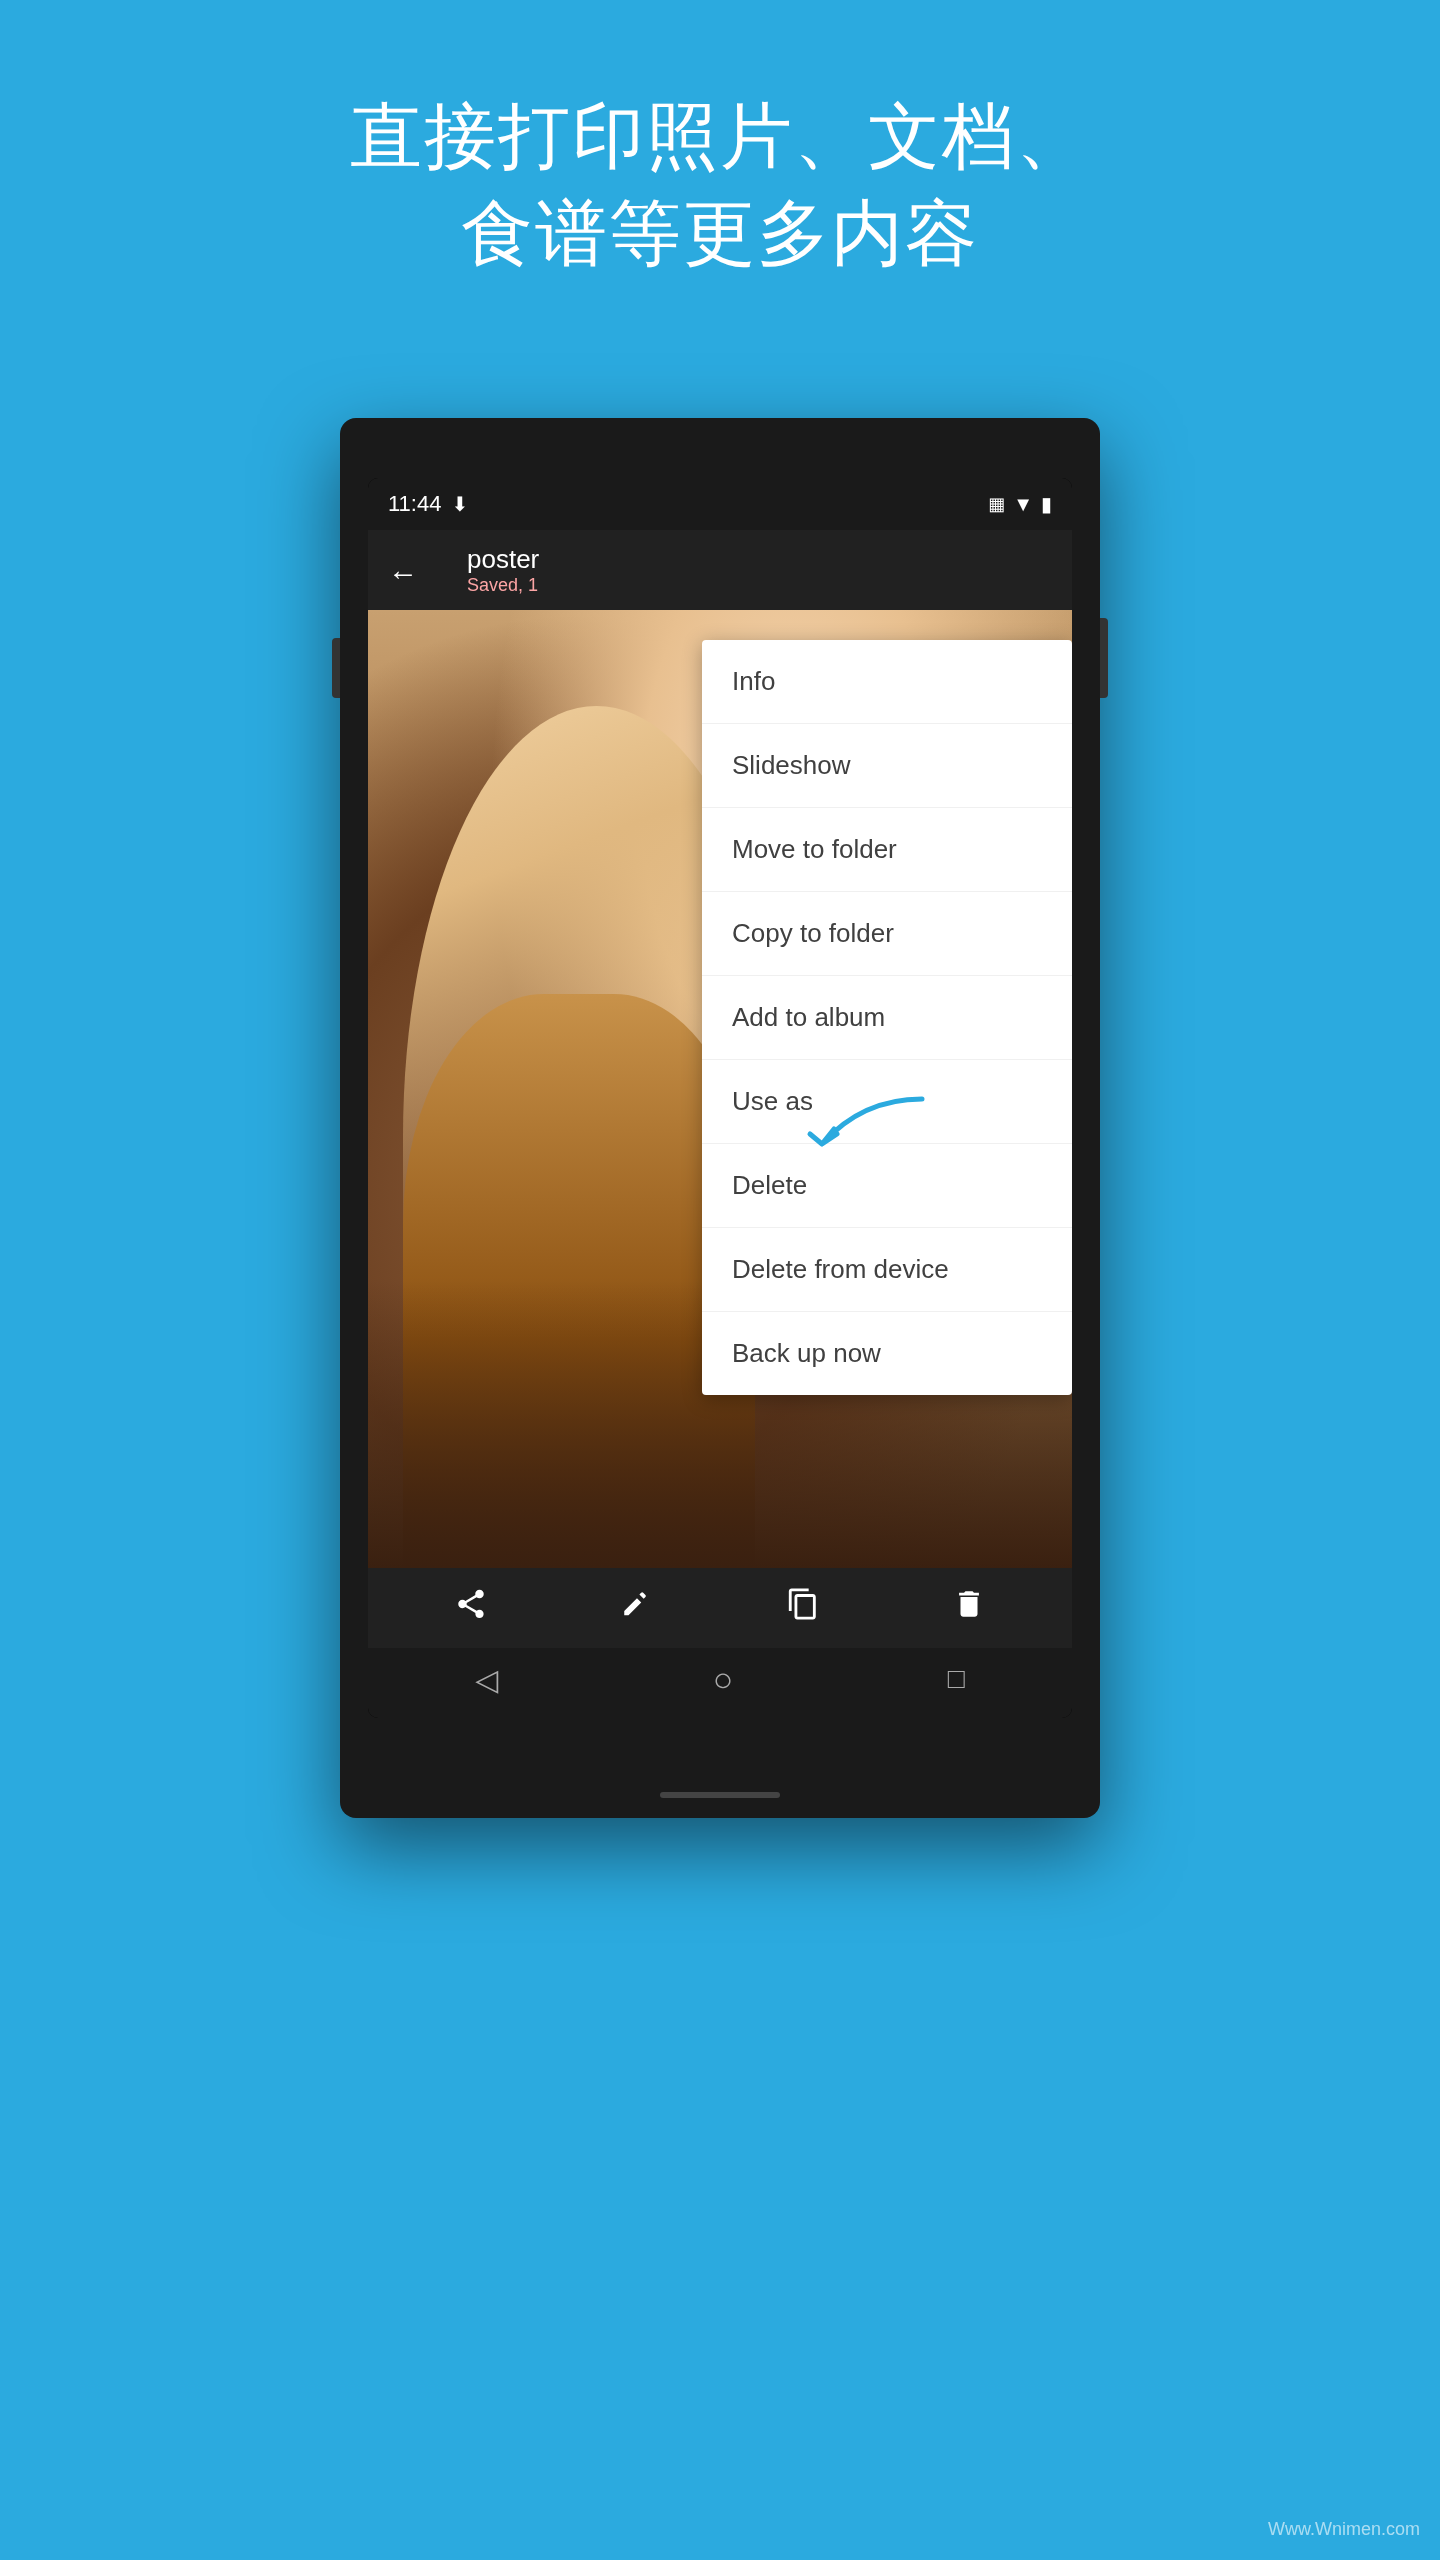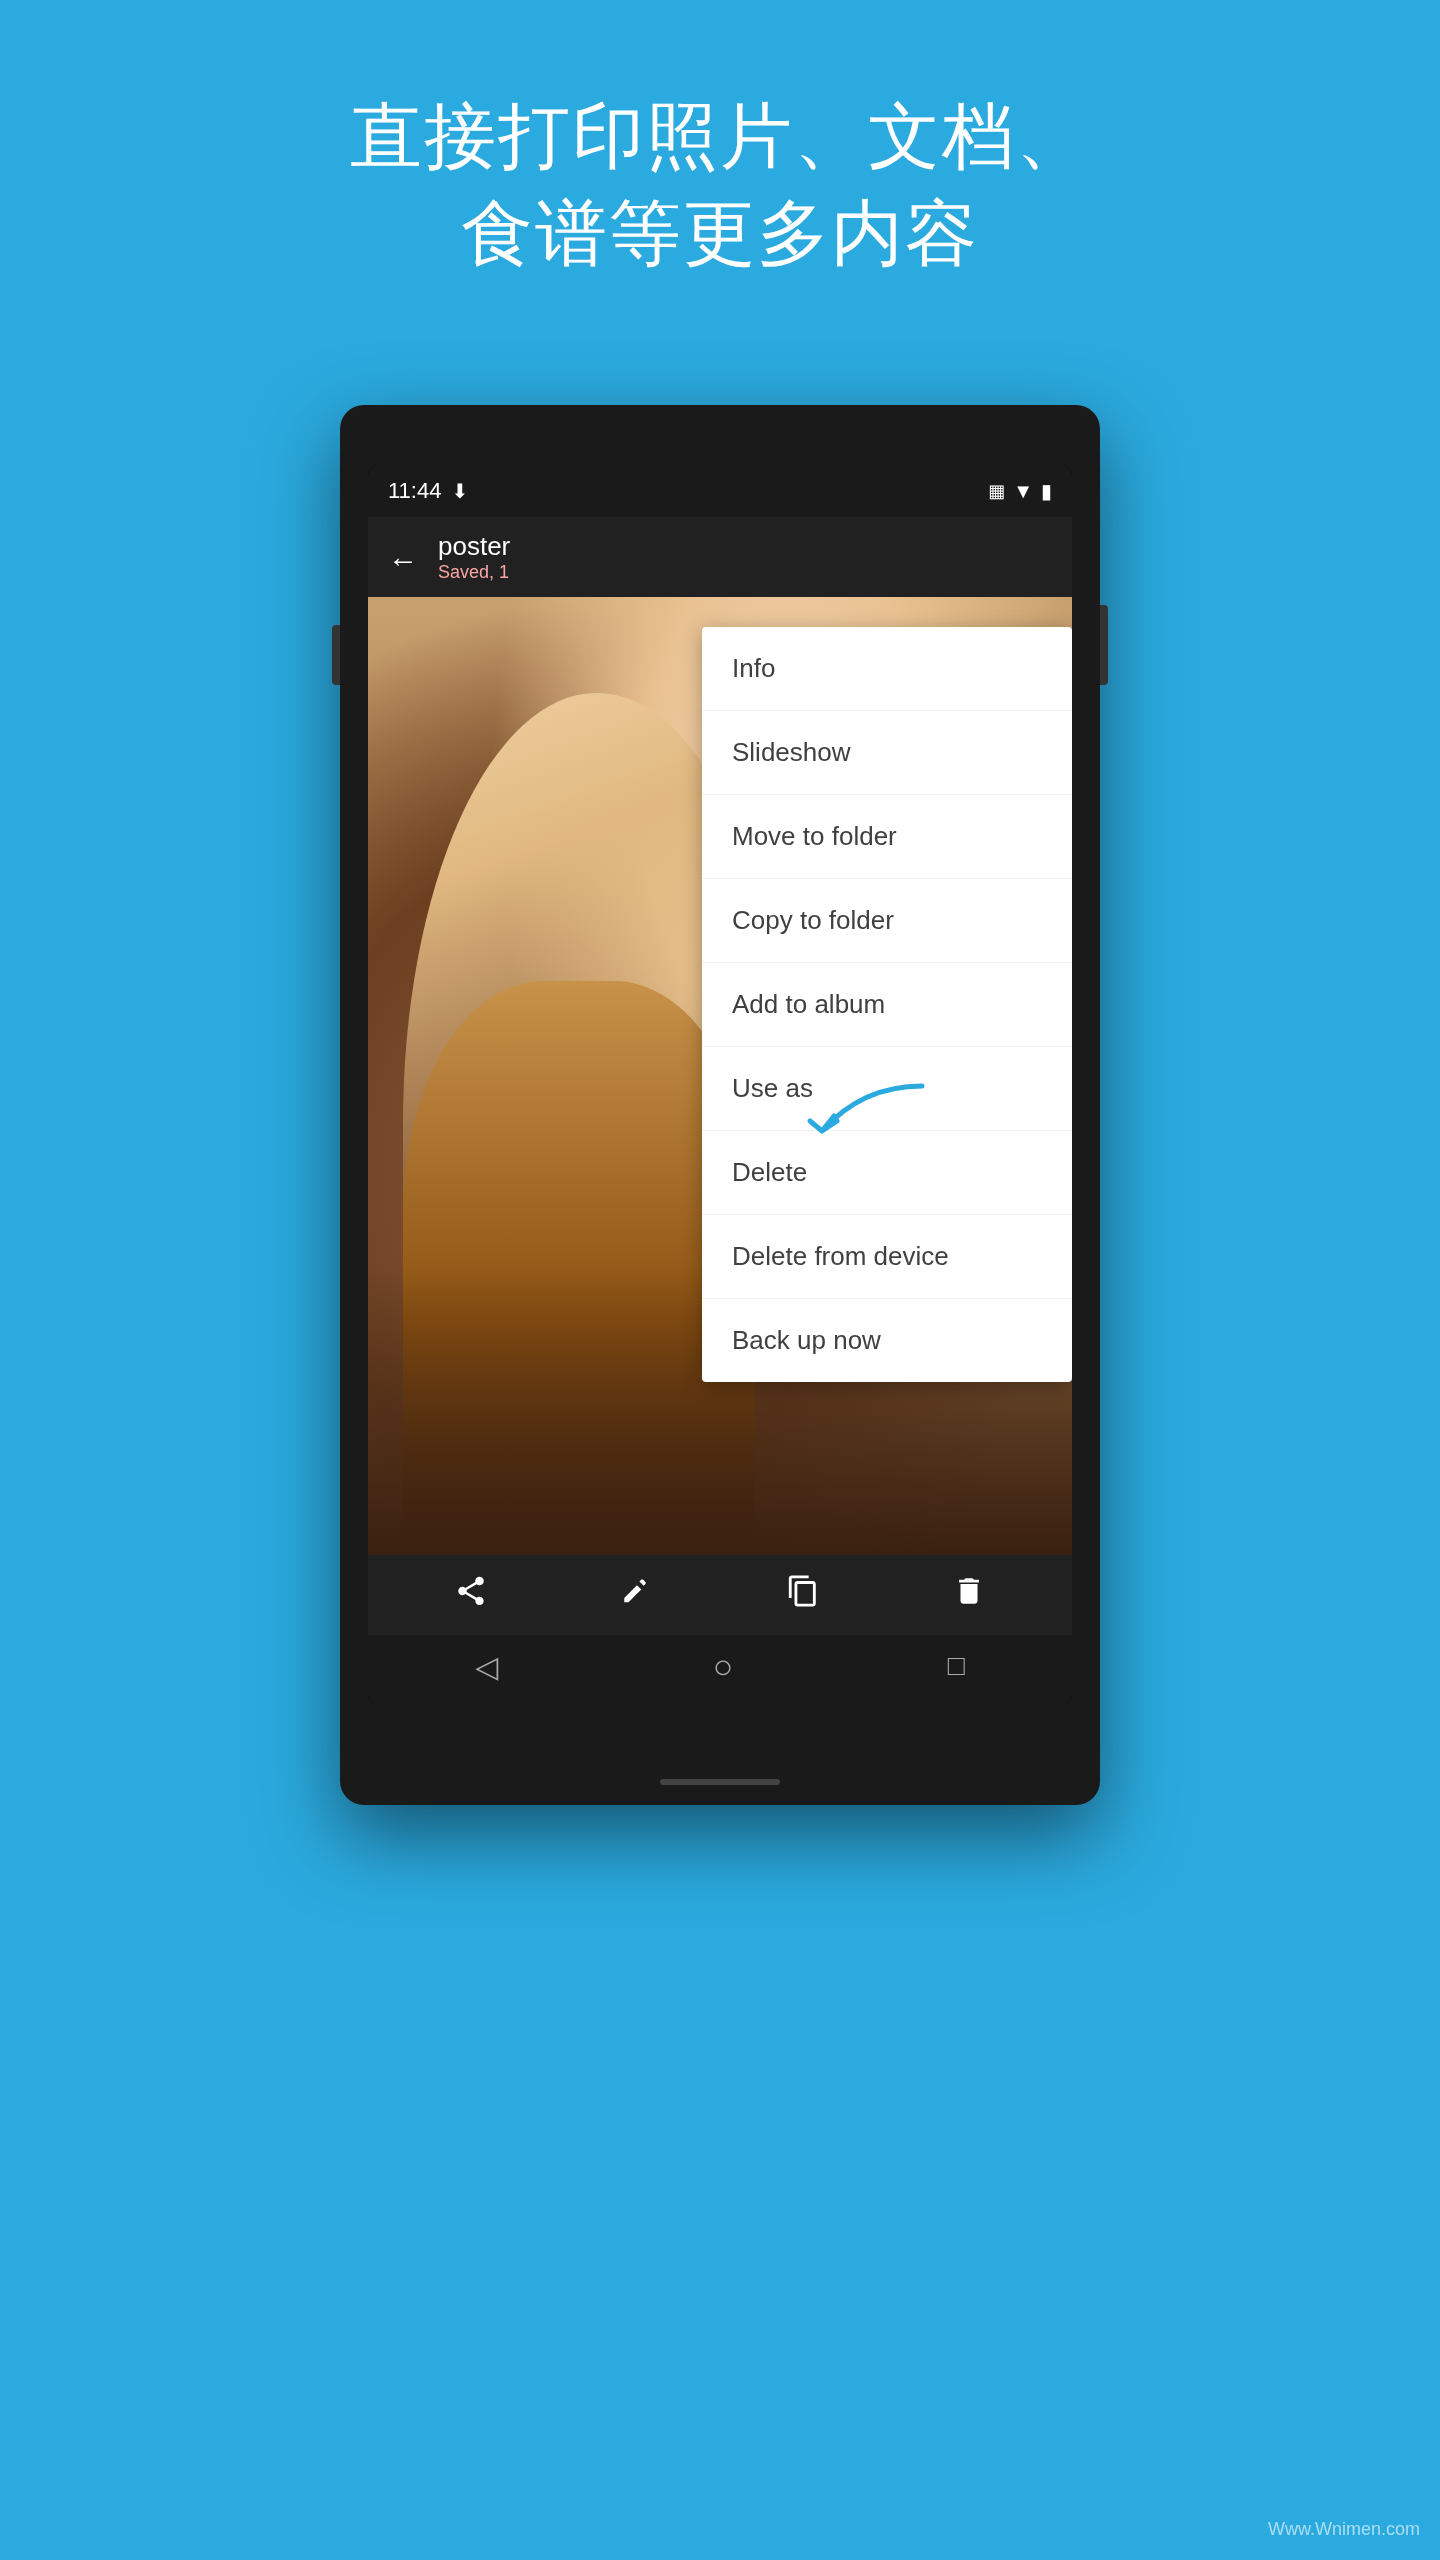--- a/index.html
+++ b/index.html
@@ -29,25 +29,25 @@
     .phone-wrapper {
       position: relative;
       margin-top: 120px;
       width: 760px;
       height: 1400px;
     }
 
     
     .phone-shell {
       position: absolute;
-      top: 3px; left: 0;
+      top: 16px; left: 0;
       width: 100%;
       height: 100%;
       background: #1a1a1a;
-      border-radius: 24px;
+      border-radius: 16px;
       box-shadow: 0 30px 80px rgba(0,0,0,0.5);
     }
 
     
     .side-button-left {
       position: absolute;
       left: -8px;
       top: 220px;
       width: 8px;
       height: 60px;
@@ -117,20 +117,21 @@
     }
 
     .back-arrow {
       color: white;
       font-size: 30px;
       cursor: pointer;
     }
 
     .app-bar-title {
       flex: 1;
+      margin-left: 29px;
     }
 
     .app-bar-title-main {
       color: white;
       font-size: 26px;
       font-weight: 500;
     }
 
     .app-bar-title-sub {
       color: #fca5a5;

